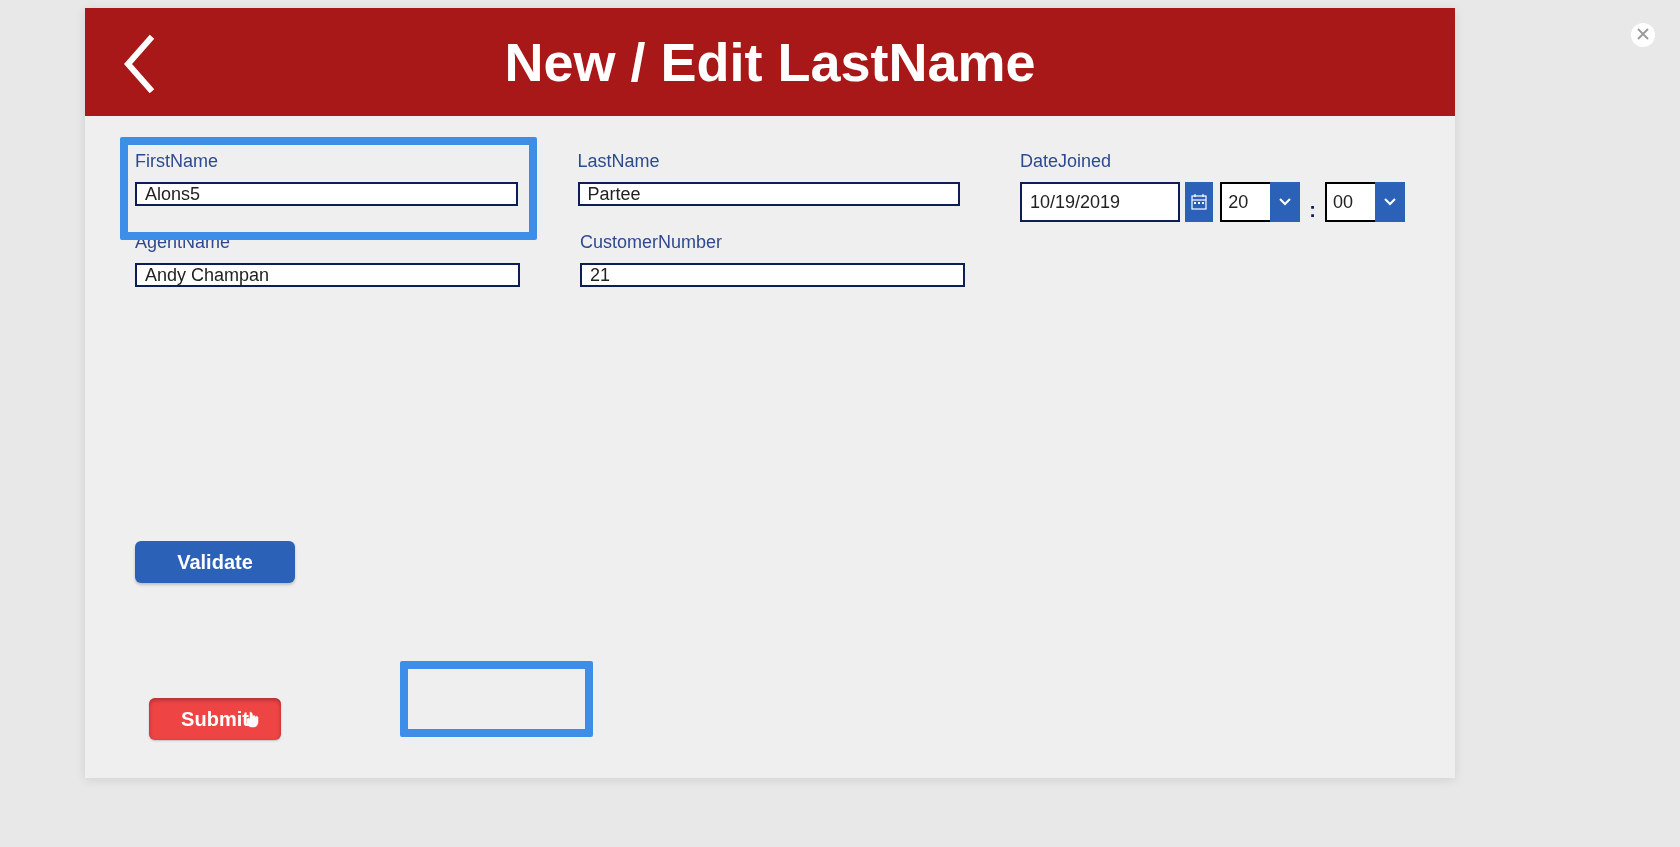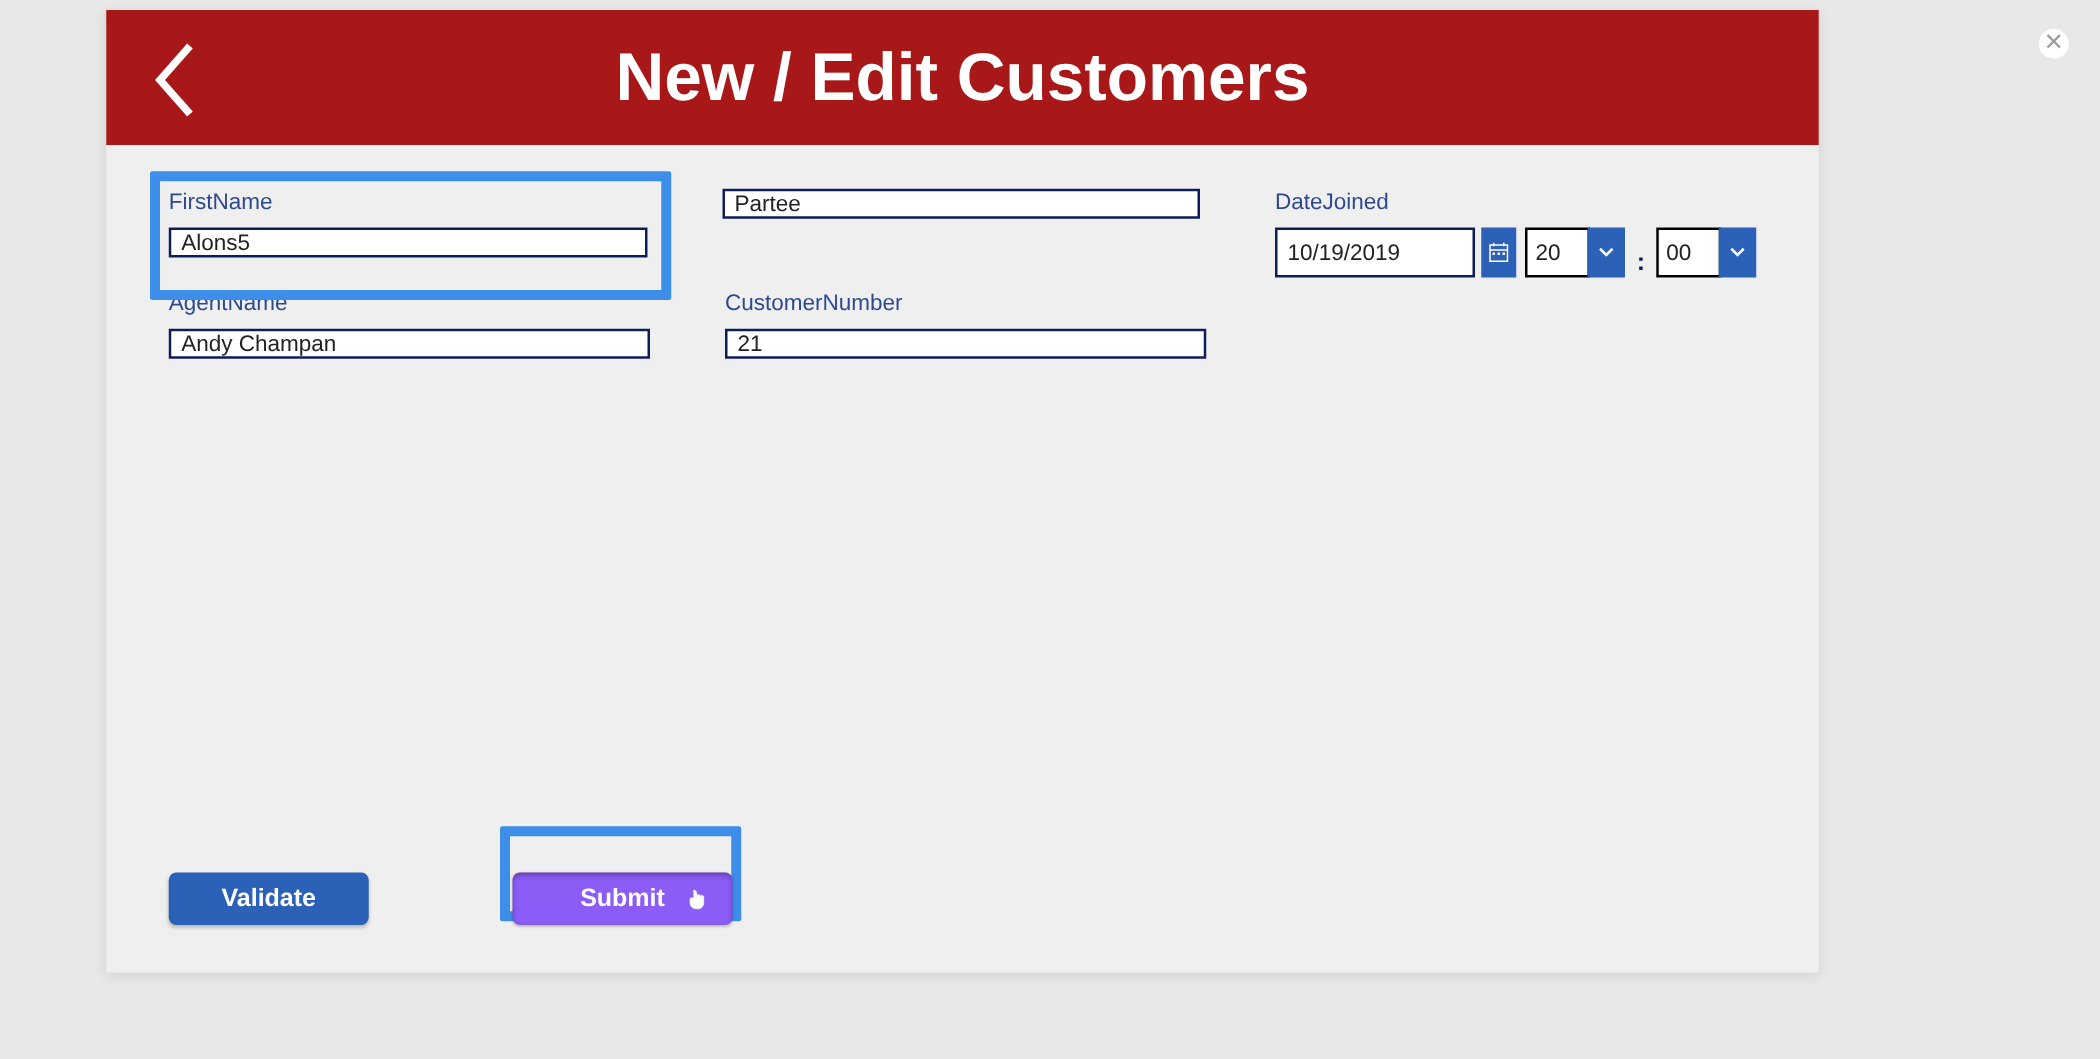--- a/index.html
+++ b/index.html
@@ -164,41 +164,42 @@
       font-weight: 700;
       margin: 0 2px;
     }
     .buttons-row {
       position: absolute;
       left: 50px;
       bottom: 38px;
       display: flex;
       gap: 115px;
       align-items: center;
+      flex-direction: column;
     }
     .btn {
       height: 42px;
       border-radius: 6px;
       color: #fff;
       font-size: 20px;
       font-weight: 600;
       border: none;
       cursor: pointer;
       display: flex;
       align-items: center;
       justify-content: center;
     }
     .btn-validate {
       width: 160px;
       background: #2c61b8;
       box-shadow: 0 2px 3px rgba(0,0,0,0.2);
     }
     .btn-submit {
-      width: 176px;
-      background: #8b5cf6;
+      width: 132px;
+      background: #ef4444;
       box-shadow: inset 0 2px 4px rgba(0,0,0,0.3), 0 1px 2px rgba(0,0,0,0.2);
       position: relative;
     }
     .cursor-icon {
       position: absolute;
       right: 22px;
       top: 12px;
     }
   </style>
 </head>
@@ -212,34 +213,35 @@
   </span>
 </div>
 
 <div class="modal">
   <div class="header">
     <div class="back-arrow">
       <svg width="36" height="62" viewBox="0 0 36 62">
         <path d="M30 6 L8 31 L30 56" stroke="#fff" stroke-width="6" fill="none" stroke-linecap="square"></path>
       </svg>
     </div>
-    <div class="header-title">New / Edit Customers</div>
+    <div class="header-title">New / Edit LastName</div>
   </div>
 
   <div class="form-body">
 
     <div class="highlight-box highlight-firstname"></div>
     <div class="highlight-box highlight-submit"></div>
 
     <div class="form-row">
       <div class="form-group">
         <label class="form-label">FirstName</label>
         <input class="form-input" value="Alons5" style="">
       </div>
       <div class="form-group">
+        <label class="form-label">LastName</label>
         <input class="form-input" value="Partee" style="">
       </div>
       <div class="date-group">
         <label class="form-label">DateJoined</label>
         <div class="date-inputs">
           <input class="date-field" value="10/19/2019" style="">
           <div class="calendar-icon-box">
             <svg width="16" height="16" viewBox="0 0 16 16">
               <rect x="1" y="2" width="14" height="13" fill="none" stroke="#fff" stroke-width="1.2"></rect>
               <line x1="1" y1="6" x2="15" y2="6" stroke="#fff" stroke-width="1.2"></line>

